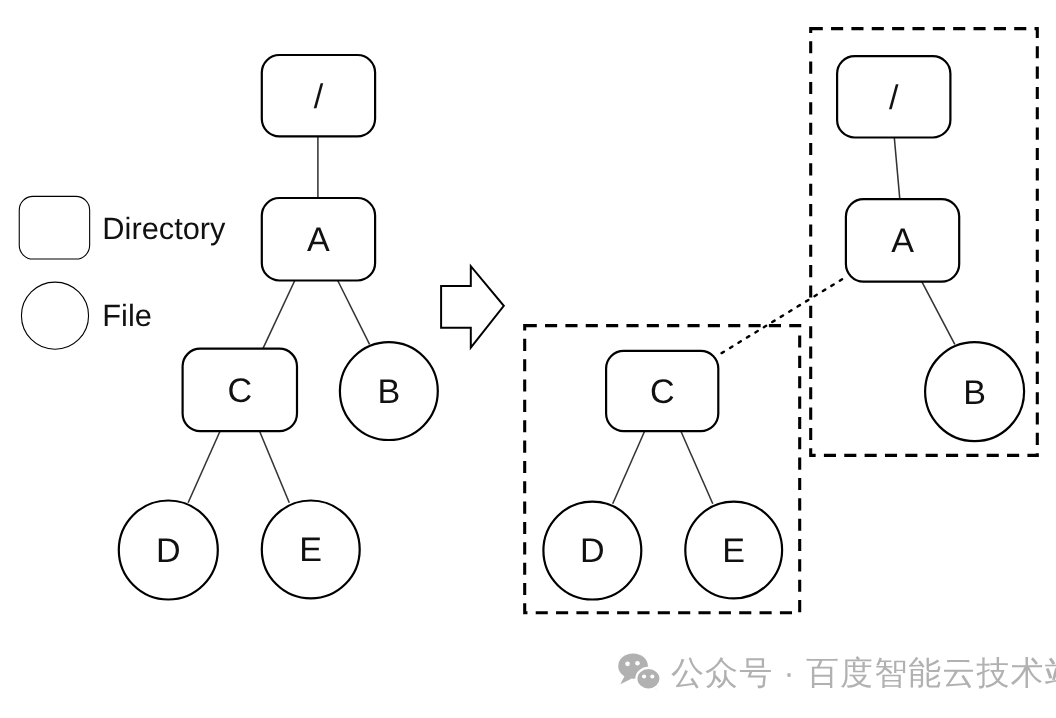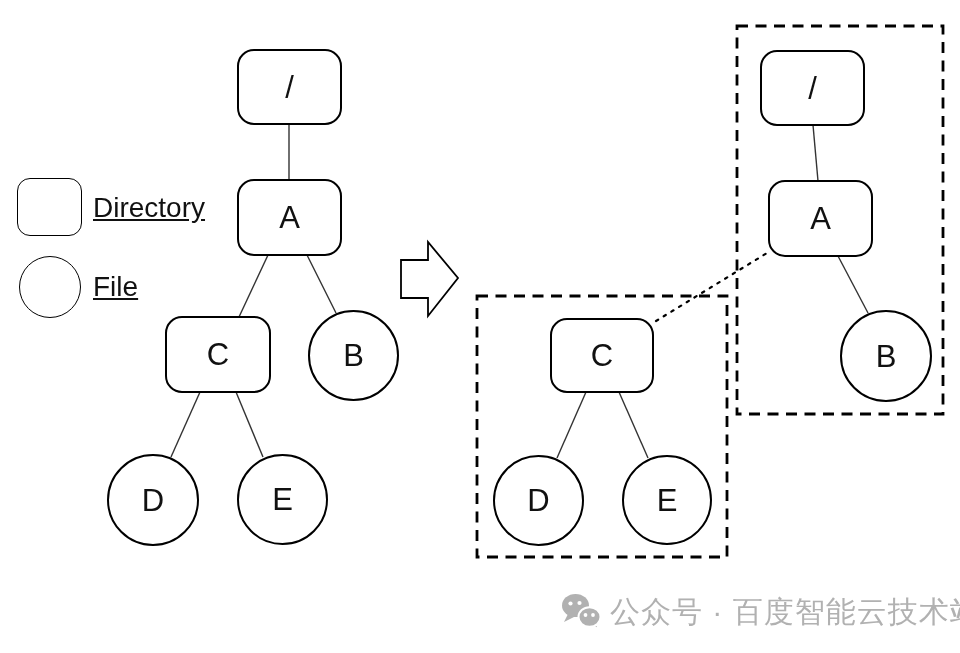--- a/index.html
+++ b/index.html
@@ -60,22 +60,22 @@
   .legend-swatch.dir  { left: 17px; top: 178px; width: 65px; height: 58px; border-radius: 13px; }
   .legend-swatch.file { left: 19px; top: 256px; width: 62px; height: 62px; border-radius: 50%; }
   .legend-label {
     position: absolute;
     left: 93px;
     font-size: 28px;
     color: #111111;
     line-height: 30px;
     white-space: nowrap;
   }
-  .legend-label.dir  { top: 193px; text-decoration: underline; }
-  .legend-label.file { top: 272px; text-decoration: underline; }
+  .legend-label.dir  { top: 193px; }
+  .legend-label.file { top: 272px; }
 
   
   .watermark {
     position: absolute;
     left: 561px; top: 590px;
     height: 44px;
     display: flex;
     align-items: center;
     gap: 9px;
   }

